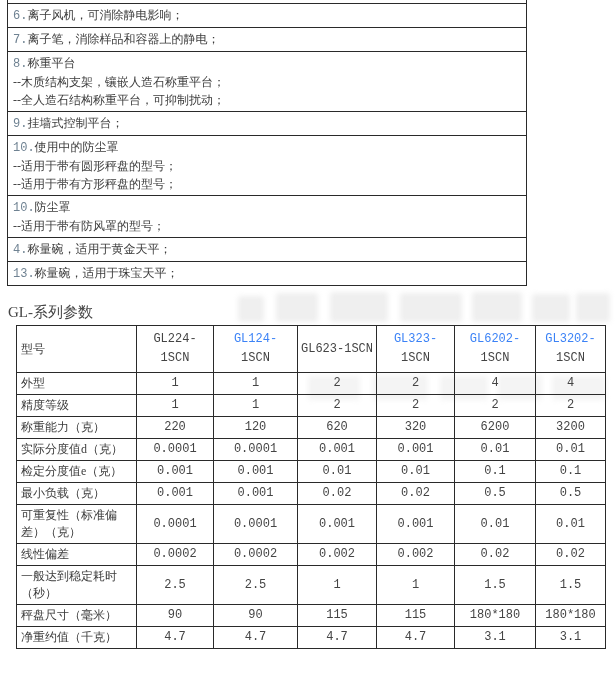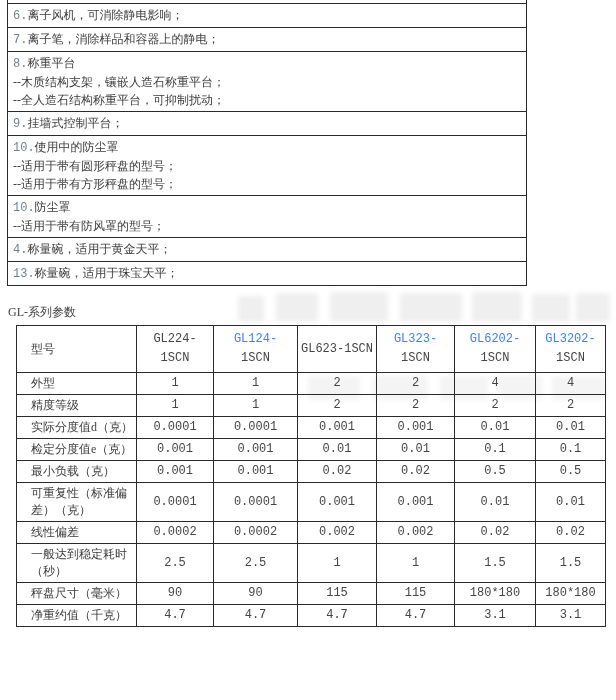--- a/index.html
+++ b/index.html
@@ -43,21 +43,21 @@
   .t1-line { line-height: 18px; white-space: nowrap; }
   .t1-num { color: #6f8292; font-family: "Liberation Mono", "DejaVu Sans Mono", monospace; }
   .t1-text { color: #3c3c3c; }
 
   
   .section-title {
     position: absolute;
     left: 8px; top: 304px;
     z-index: 1;
     color: #444444;
-    font-size: 12px;
+    font-size: 15px;
     line-height: 16px;
   }
 
   
   .t2 {
     position: absolute;
     left: 16px; top: 325px;
     width: 590px;
     border-collapse: collapse;
     table-layout: fixed;
@@ -66,21 +66,21 @@
   }
   .t2 td {
     border: 1px solid #2a2a2a;
     padding: 2px 3px;
     line-height: 17px;
     vertical-align: middle;
     overflow: hidden;
   }
   .t2 td.lbl {
     text-align: left;
-    padding-left: 14px;
+    padding-left: 4px;
     white-space: pre-line;
     color: #3c3c3c;
   }
   .t2 td.val, .t2 td.model {
     text-align: center;
     font-family: "Liberation Mono", "DejaVu Sans Mono", monospace;
     color: #444444;
   }
   .t2 tr.hdr td { height: 42px; line-height: 19px; }
   .t2 .model .m-line { display: block; }
@@ -194,20 +194,29 @@
         <tr>
           <td class="lbl">精度等级</td>
           <td class="val">1</td>
           <td class="val">1</td>
           <td class="val">2</td>
           <td class="val">2</td>
           <td class="val">2</td>
           <td class="val">2</td>
         </tr>
         <tr>
+          <td class="lbl">称重能力（克）</td>
+          <td class="val">220</td>
+          <td class="val">120</td>
+          <td class="val">620</td>
+          <td class="val">320</td>
+          <td class="val">6200</td>
+          <td class="val">3200</td>
+        </tr>
+        <tr>
           <td class="lbl">实际分度值d（克）</td>
           <td class="val">0.0001</td>
           <td class="val">0.0001</td>
           <td class="val">0.001</td>
           <td class="val">0.001</td>
           <td class="val">0.01</td>
           <td class="val">0.01</td>
         </tr>
         <tr>
           <td class="lbl">检定分度值e（克）</td>

